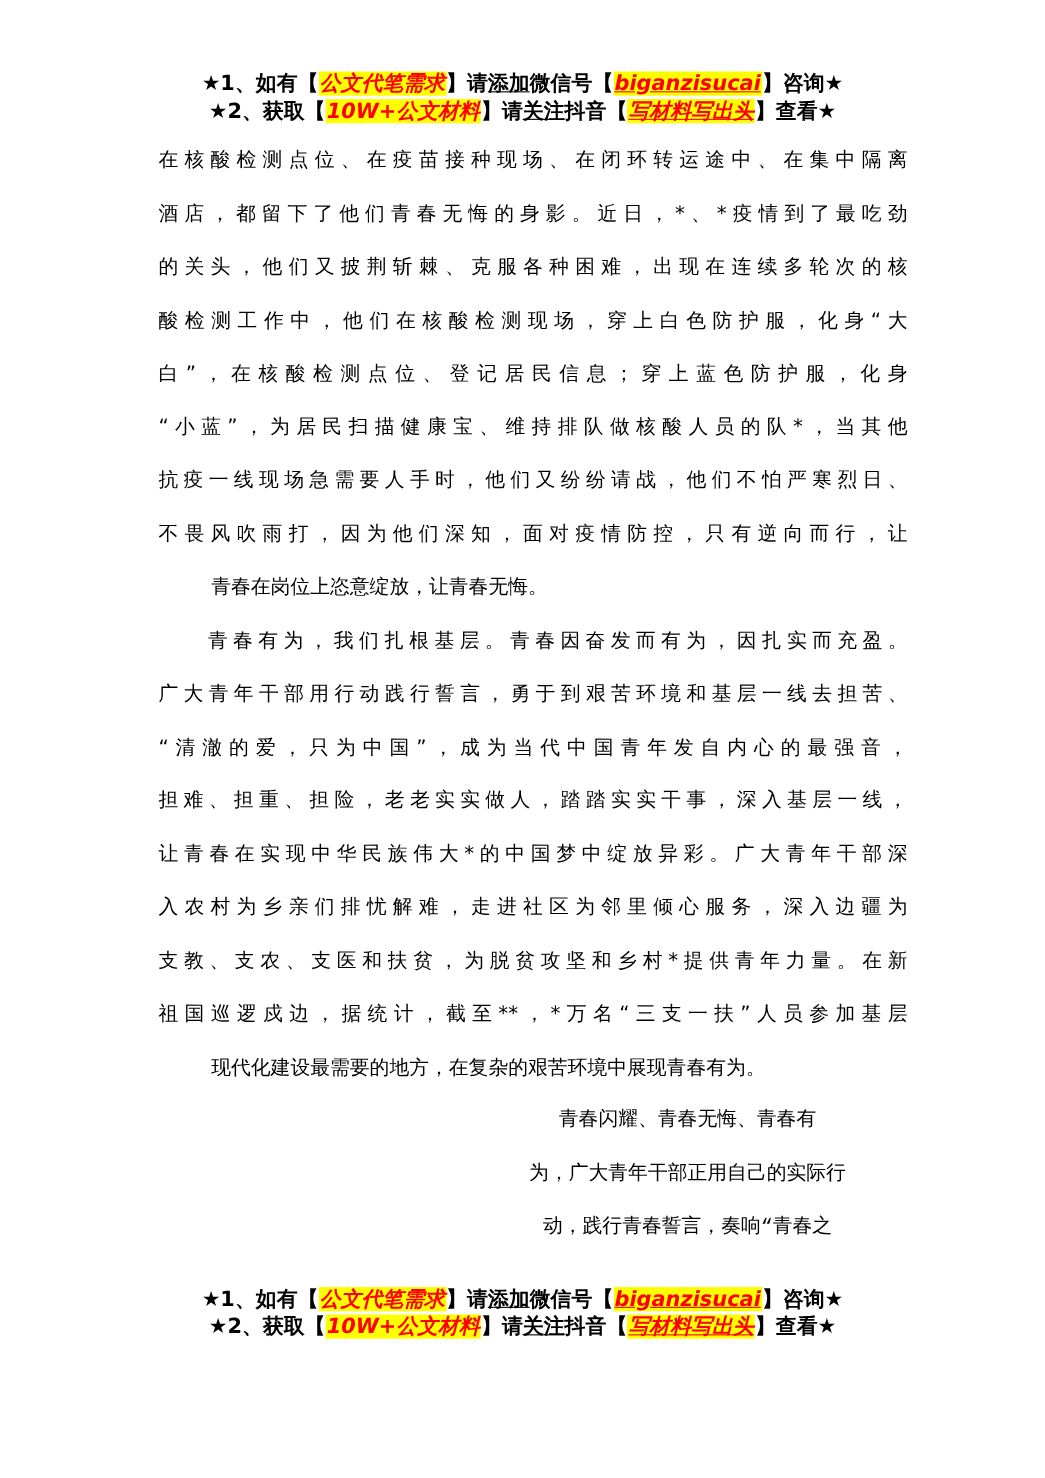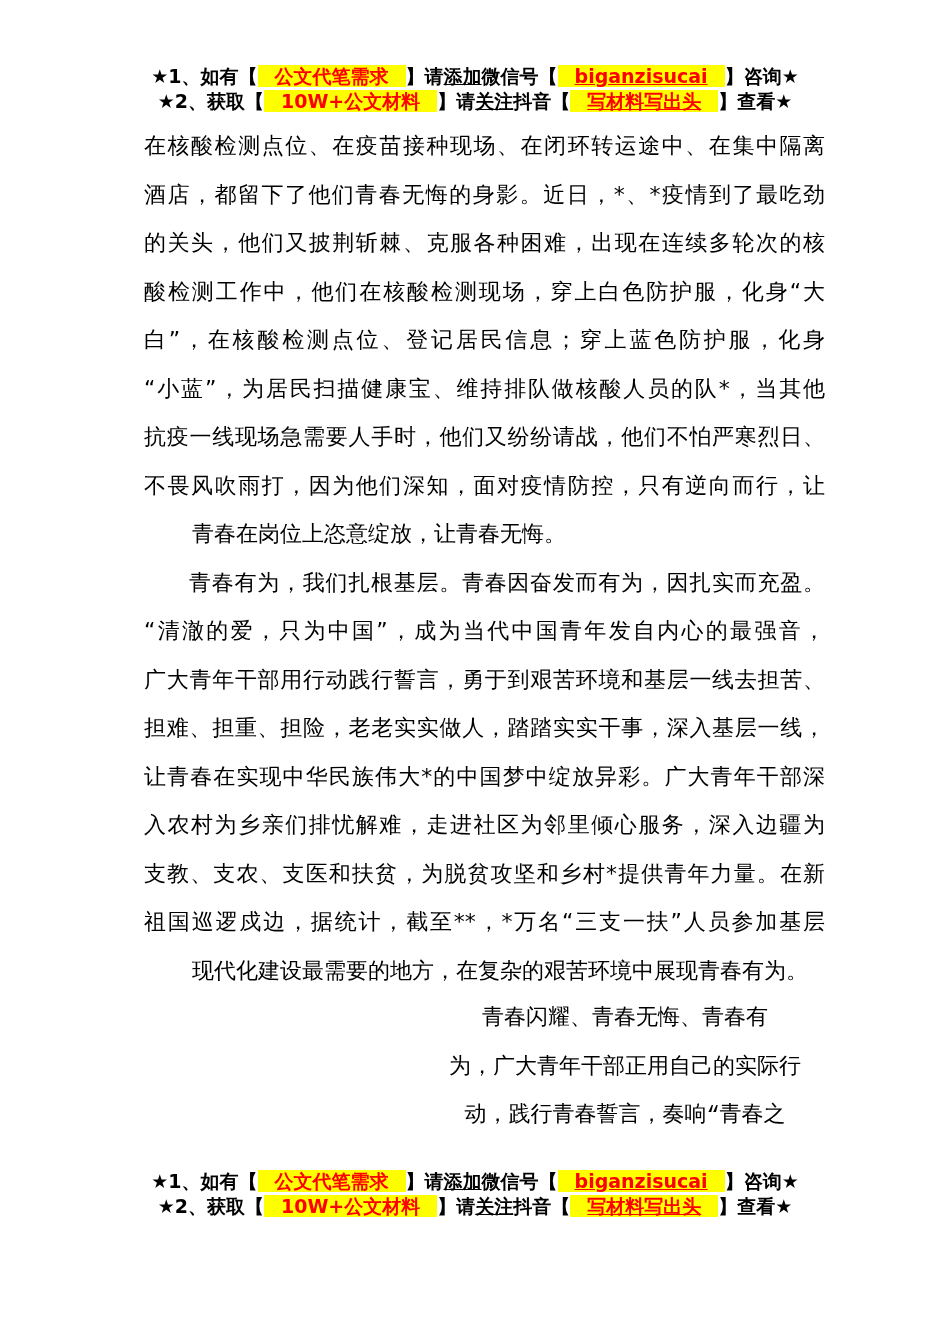--- a/index.html
+++ b/index.html
@@ -17,27 +17,28 @@
     line-height:25px;
     font-weight:bold;
     text-align:center;
     letter-spacing:0;
   }
   .promo.top{padding-top:64px;}
   .promo.bottom{margin-top:28px;}
   .hl{
     color:var(--accent_red,#f00);
     background:var(--highlight_yellow,#ff0);
-    padding:0 17px;
+    padding:0 1px;
+    font-style:italic;
   }
   .ul{text-decoration:underline;}
   
   .content{
     margin:8px 125px 0 144px;
-    font-size:22px;
+    font-size:18px;
     line-height:48.5px;
   }
   .jline{
     text-align:justify;
     text-align-last:justify;
   }
   .last{text-align:left;margin-left:48px;}
   .indent{text-indent:45px;}
   .p3{
     margin-left:286px;
@@ -65,22 +66,22 @@
     <div class="jline">酒店，都留下了他们青春无悔的身影。近日，*、*疫情到了最吃劲</div>
     <div class="jline">的关头，他们又披荆斩棘、克服各种困难，出现在连续多轮次的核</div>
     <div class="jline">酸检测工作中，他们在核酸检测现场，穿上白色防护服，化身“大</div>
     <div class="jline">白”，在核酸检测点位、登记居民信息；穿上蓝色防护服，化身</div>
     <div class="jline">“小蓝”，为居民扫描健康宝、维持排队做核酸人员的队*，当其他</div>
     <div class="jline">抗疫一线现场急需要人手时，他们又纷纷请战，他们不怕严寒烈日、</div>
     <div class="jline">不畏风吹雨打，因为他们深知，面对疫情防控，只有逆向而行，让</div>
     <div class="last">青春在岗位上恣意绽放，让青春无悔。</div>
 
     <div class="jline indent">青春有为，我们扎根基层。青春因奋发而有为，因扎实而充盈。</div>
+    <div class="jline">广大青年干部用行动践行誓言，勇于到艰苦环境和基层一线去担苦、</div>
     <div class="jline">“清澈的爱，只为中国”，成为当代中国青年发自内心的最强音，</div>
-    <div class="jline">广大青年干部用行动践行誓言，勇于到艰苦环境和基层一线去担苦、</div>
     <div class="jline">担难、担重、担险，老老实实做人，踏踏实实干事，深入基层一线，</div>
     <div class="jline">让青春在实现中华民族伟大*的中国梦中绽放异彩。广大青年干部深</div>
     <div class="jline">入农村为乡亲们排忧解难，走进社区为邻里倾心服务，深入边疆为</div>
     <div class="jline">支教、支农、支医和扶贫，为脱贫攻坚和乡村*提供青年力量。在新</div>
     <div class="jline">祖国巡逻戍边，据统计，截至**，*万名“三支一扶”人员参加基层</div>
     <div class="last">现代化建设最需要的地方，在复杂的艰苦环境中展现青春有为。</div>
 
     <div class="p3">
       <div class="cline">青春闪耀、青春无悔、青春有</div>
       <div class="cline">为，广大青年干部正用自己的实际行</div>

